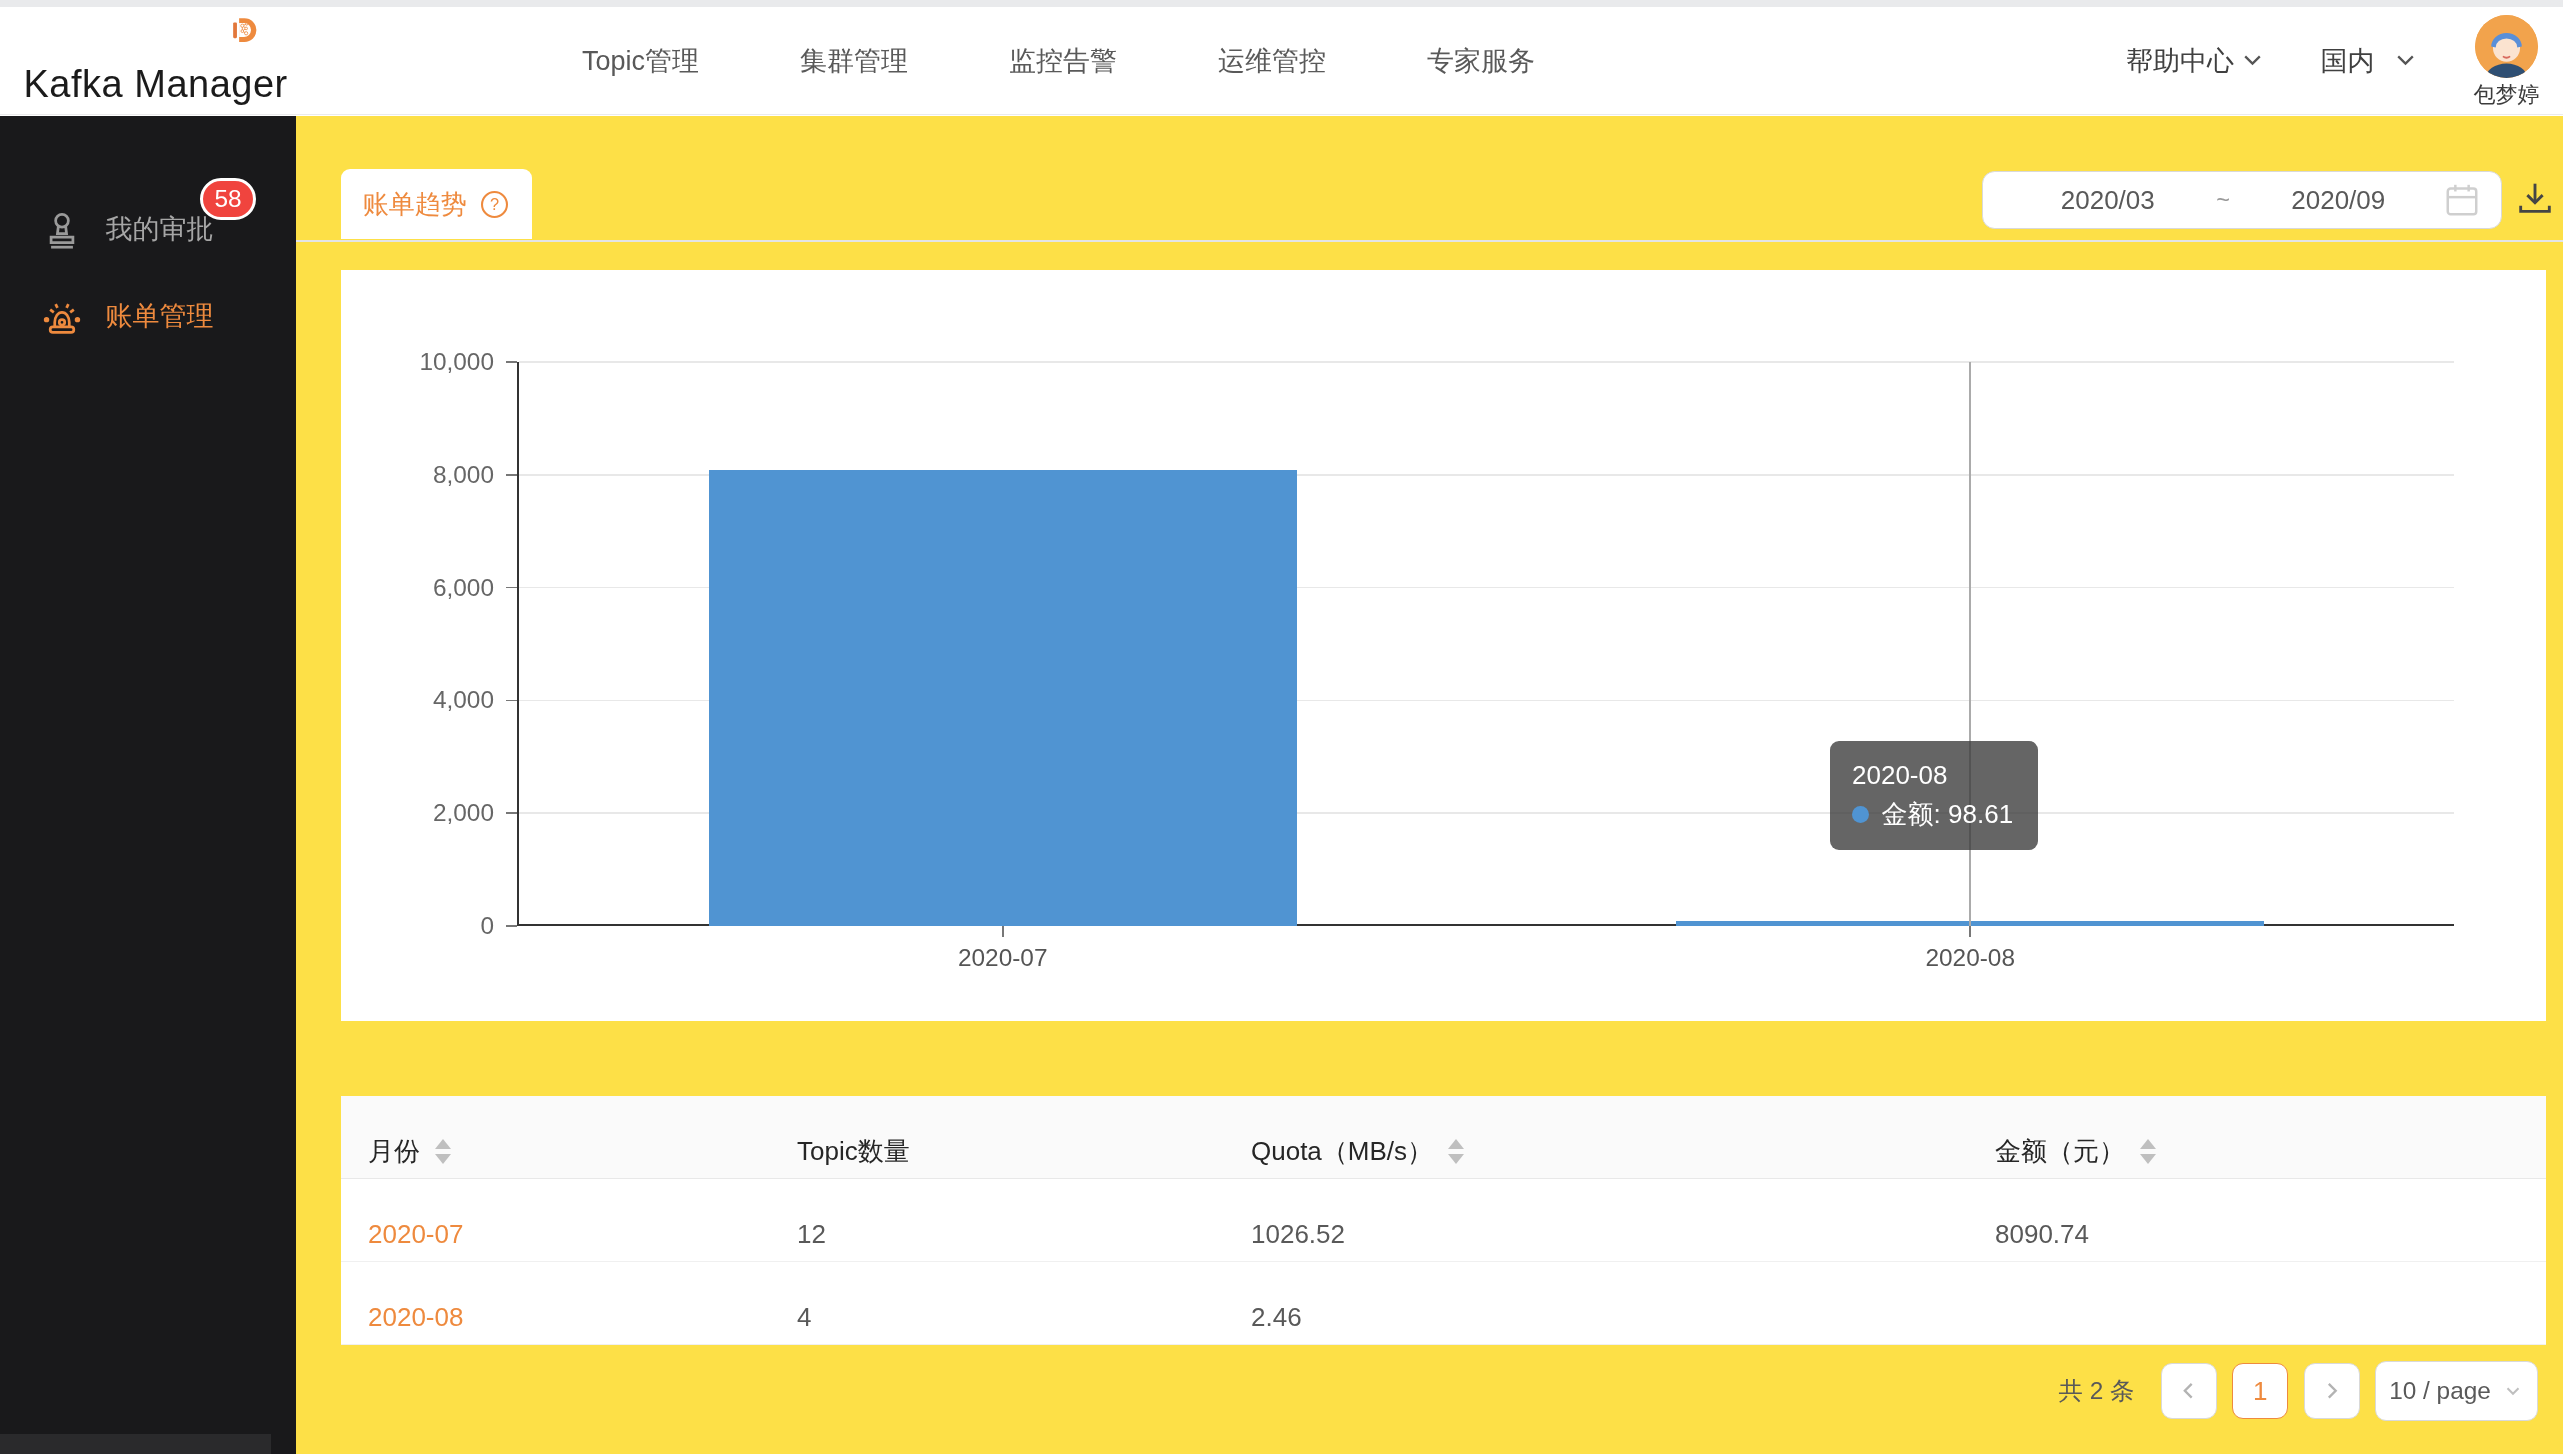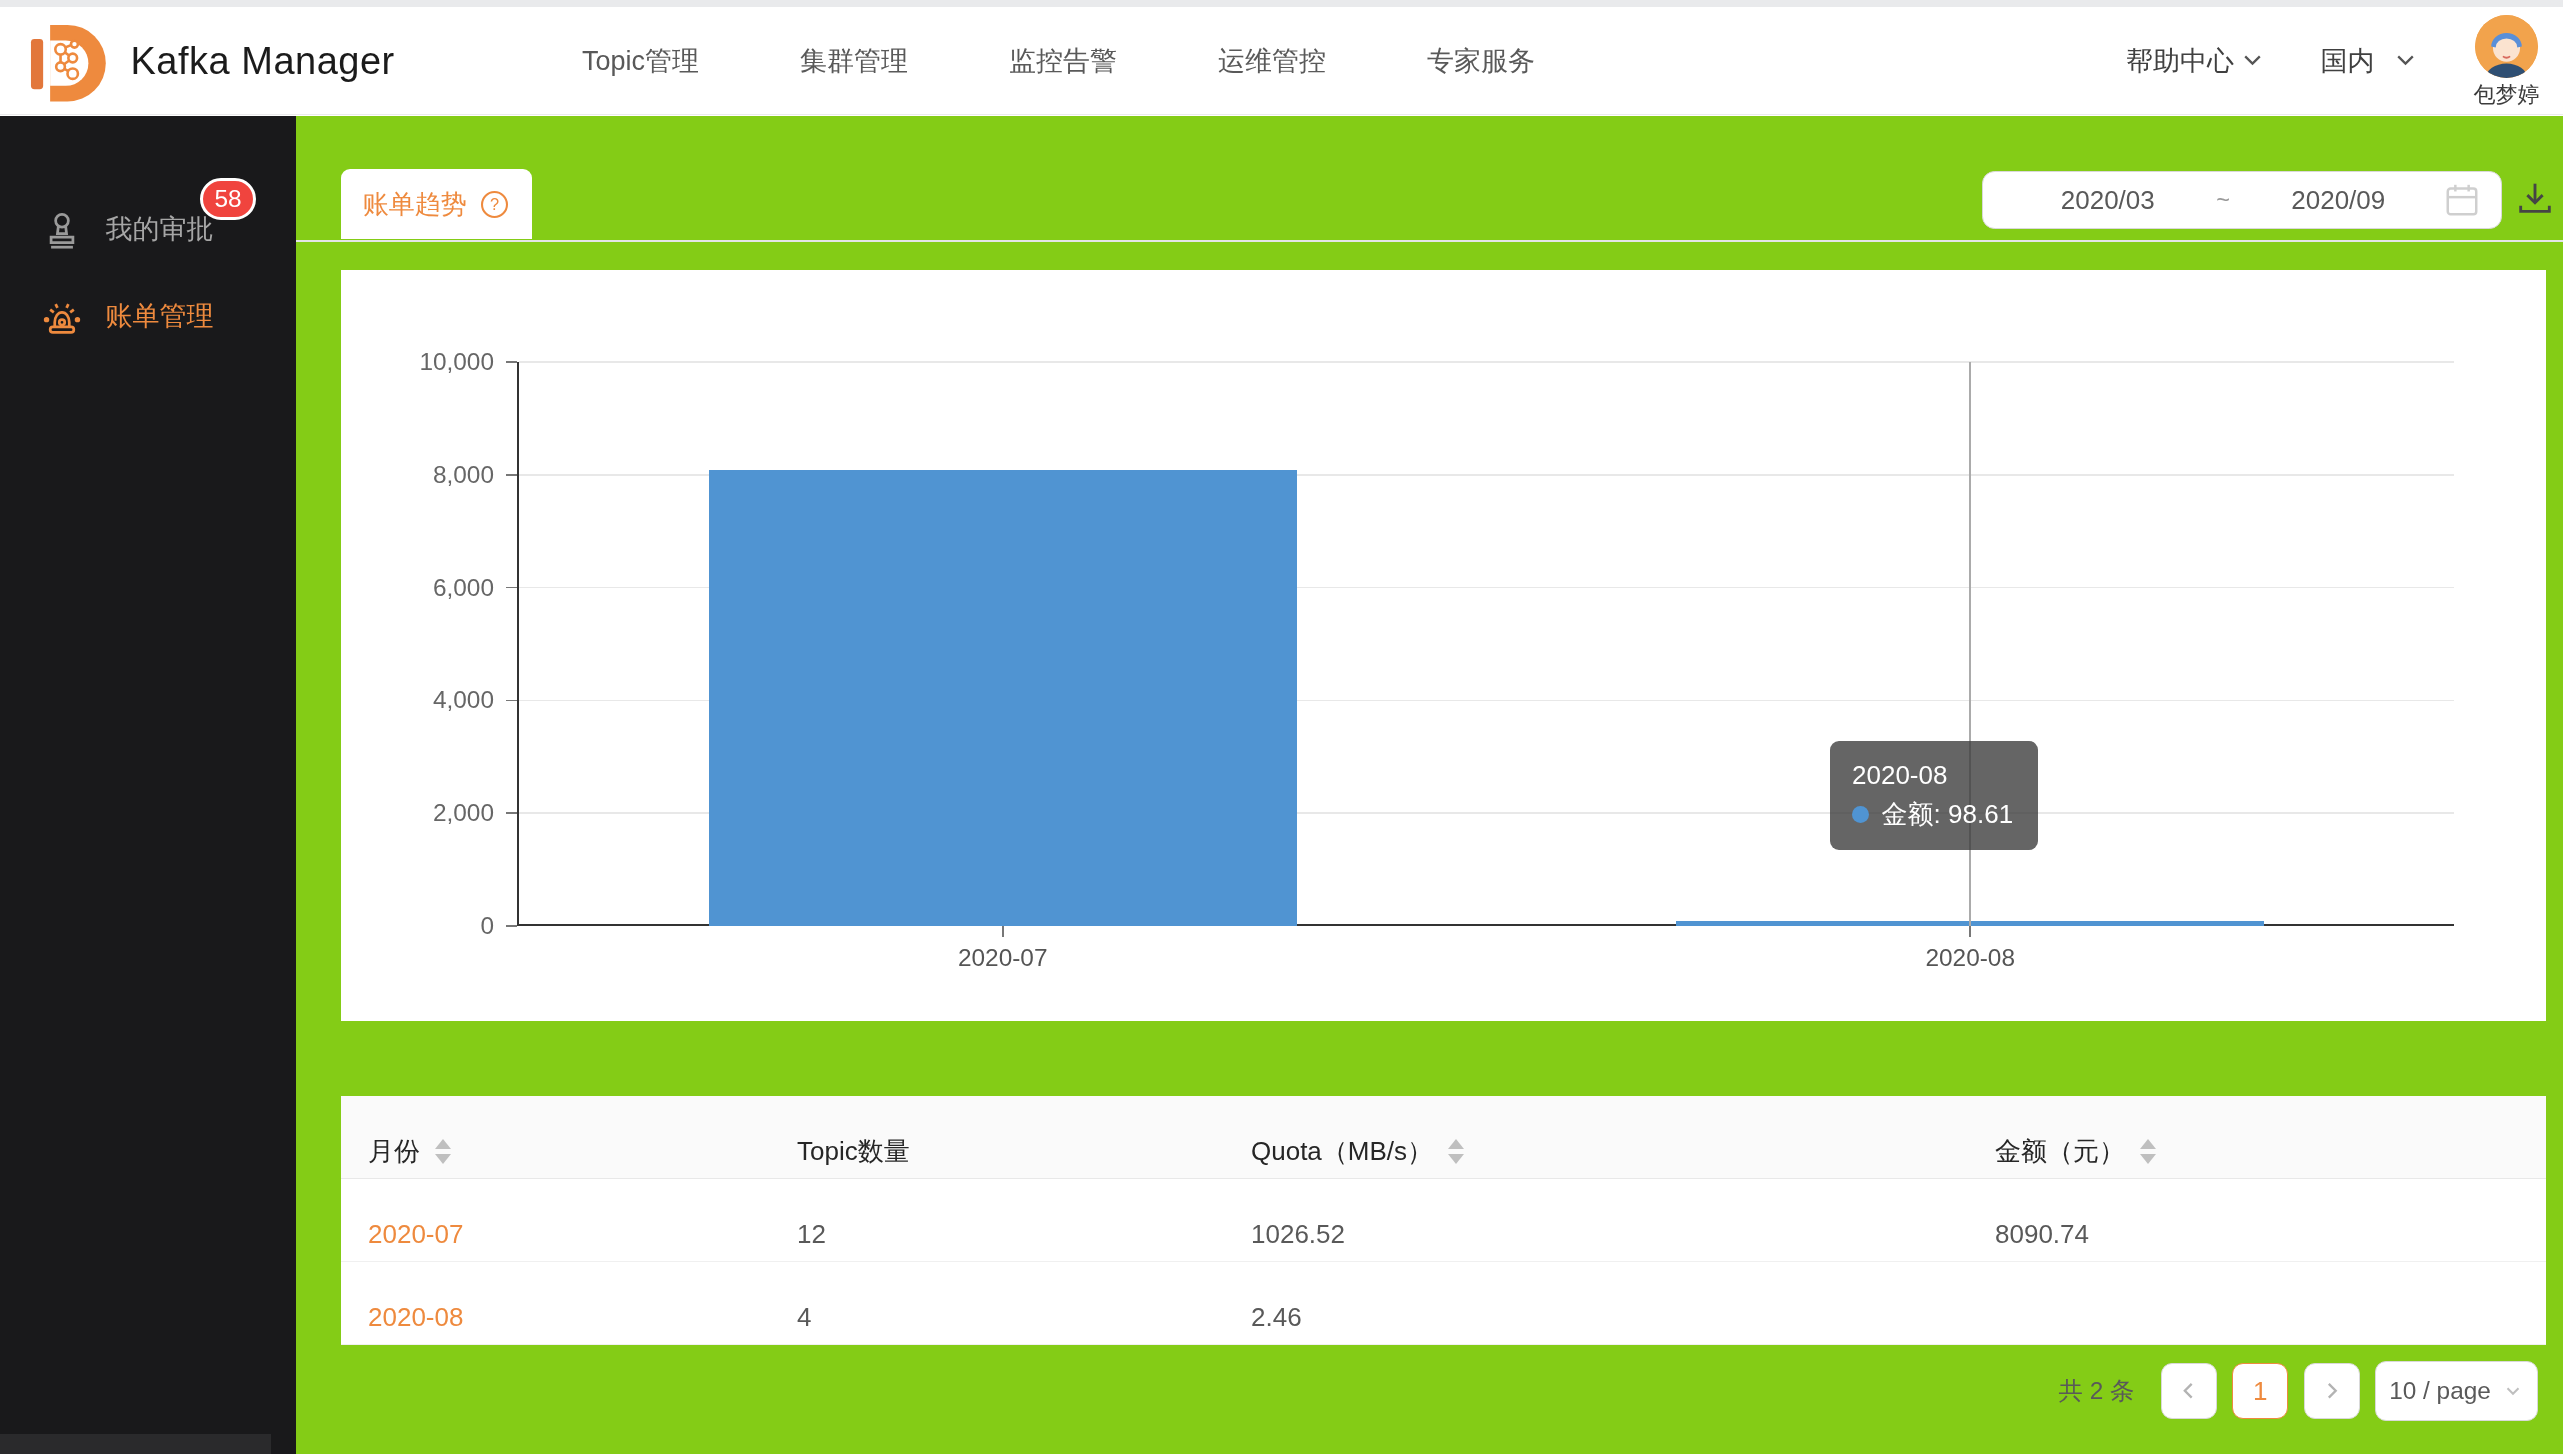--- a/index.html
+++ b/index.html
@@ -4,21 +4,21 @@
 <style>
   html,body{margin:0;padding:0;}
   body{width:2563px;height:1454px;overflow:hidden;background:#fff;
        font-family:"Liberation Sans","DejaVu Sans",sans-serif;}
   .screen{position:relative;width:2563px;height:1454px;}
 
   
   .topstrip{position:absolute;top:0;left:0;right:0;height:7.2px;background:#e9eaec;}
   .appbar{position:absolute;top:7.2px;left:0;right:0;height:108px;background:#fff;
           border-bottom:1.8px solid #ebebeb;box-sizing:border-box;z-index:20;}
-  .brand{position:absolute;left:23.5px;top:9px;height:90px;display:flex;align-items:center;gap:20px;cursor:pointer;}
+  .brand{position:absolute;left:23.5px;top:9px;height:90px;display:flex;align-items:flex-end;gap:20px;cursor:pointer;flex-direction:column;}
   .brand svg.logo{width:87px;height:87px;display:block;}
   .brand .title{font-size:38px;color:#1b1b1b;font-weight:500;letter-spacing:0.5px;}
   .mainnav{position:absolute;left:582px;top:0;height:107px;display:flex;align-items:center;gap:101px;}
   .mainnav a{font-size:27px;color:#595959;text-decoration:none;cursor:pointer;white-space:nowrap;}
   .hdr-right{position:absolute;right:23.5px;top:0;height:107px;display:flex;align-items:center;gap:56px;}
   .menu-item{display:flex;align-items:center;font-size:27px;color:#404040;gap:5.4px;cursor:pointer;white-space:nowrap;}
   .menu-item.region{gap:18px;}
   .caret svg{width:25px;height:25px;display:block;}
   .user{display:flex;flex-direction:column;align-items:center;cursor:pointer;margin-top:3.6px;}
   .avatar{width:63px;height:63px;border-radius:50%;overflow:hidden;background:#f2a34c;}
@@ -32,21 +32,21 @@
              color:#a6a6a6;font-size:27px;cursor:pointer;}
   .side-item.active{color:#ee8a3e;}
   .side-icon{width:40px;height:40px;}
   .side-icon svg{width:40px;height:40px;display:block;}
   .badge{position:absolute;left:200px;top:-7.2px;height:42px;min-width:56px;border-radius:22px;
          background:#f0443e;border:3.6px solid #fff;color:#fff;font-size:24.4px;display:flex;
          align-items:center;justify-content:center;box-sizing:border-box;padding:0 7.2px;}
   .side-footer{position:absolute;bottom:0;left:0;width:271px;height:20px;background:#2a2a2c;}
 
   
-  .main{position:absolute;left:296px;top:116px;right:0;bottom:0;background:#84cc16;}
+  .main{position:absolute;left:296px;top:116px;right:0;bottom:0;background:#fde047;}
   .tab-divider{position:absolute;top:124px;left:0;right:0;height:1.8px;background:#e3e4e6;}
   .tab{position:absolute;left:45px;top:53px;width:191px;height:70px;background:#fff;
        border-radius:9px 9px 0 0;display:flex;align-items:center;justify-content:center;gap:12.6px;
        color:#ee8a3e;font-size:26px;cursor:pointer;z-index:2;}
   .qicon svg{width:31px;height:31px;display:block;}
   .daterange{position:absolute;top:55px;right:61px;width:520px;height:58px;background:#fff;
              border:1.8px solid #d9d9d9;border-radius:12.6px;box-sizing:border-box;display:flex;
              align-items:center;padding:0 20px;font-size:26px;color:#595959;cursor:pointer;}
   .daterange .dval{flex:1;text-align:center;}
   .daterange .dsep{color:#999;font-size:23.5px;padding:0 3.6px;}

